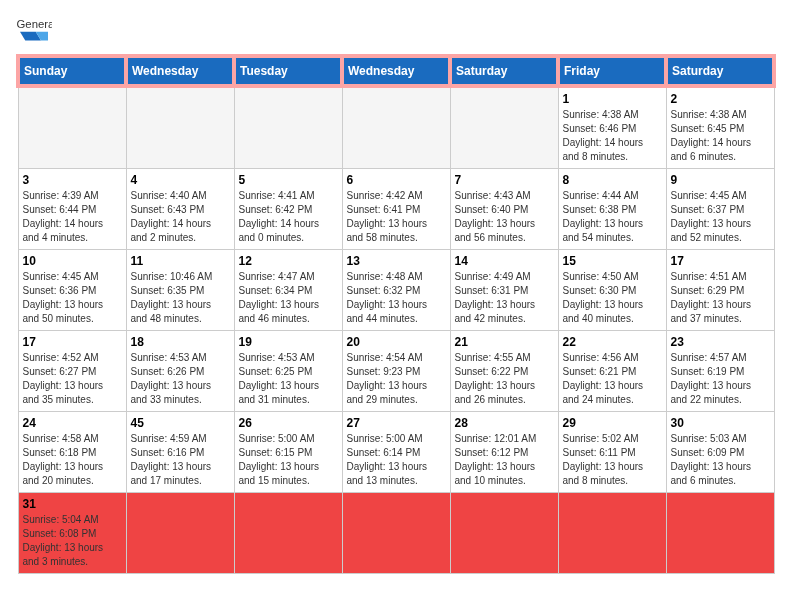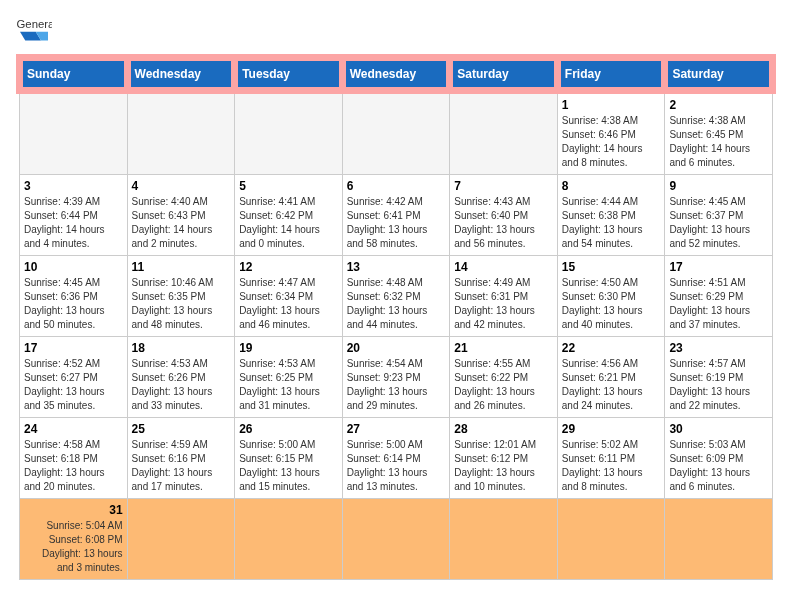--- a/index.html
+++ b/index.html
@@ -44,34 +44,33 @@
     }
     thead tr {
       background-color: #1a6bbf;
       color: #fff;
     }
     thead th {
       padding: 6px 4px;
       text-align: left;
       font-weight: bold;
       font-size: 12px;
-      border: 7px solid #fca5a5;
+      border: 4px solid #fca5a5;
     }
     tbody td {
       border: 1px solid #ccc;
       vertical-align: top;
       padding: 4px;
       width: calc(100% / 7);
       min-height: 80px;
       height: 80px;
       background: #fff;
     }
     tbody tr:last-child td {
-      background: #fdba74;
-      text-align: right;
+      background: #ef4444;
     }
     .day-number {
       font-weight: bold;
       font-size: 12px;
       margin-bottom: 2px;
       display: block;
     }
     .day-info {
       color: #333;
       font-size: 10px;
@@ -268,21 +267,21 @@
         </td>
       </tr>
       <tr>
         <td>
           <span class="day-number">24</span>
           <div class="day-info">Sunrise: 4:58 AM
 Sunset: 6:18 PM
 Daylight: 13 hours and 20 minutes.</div>
         </td>
         <td>
-          <span class="day-number">25</span>
+          <span class="day-number">45</span>
           <div class="day-info">Sunrise: 4:59 AM
 Sunset: 6:16 PM
 Daylight: 13 hours and 17 minutes.</div>
         </td>
         <td>
           <span class="day-number">26</span>
           <div class="day-info">Sunrise: 5:00 AM
 Sunset: 6:15 PM
 Daylight: 13 hours and 15 minutes.</div>
         </td>

